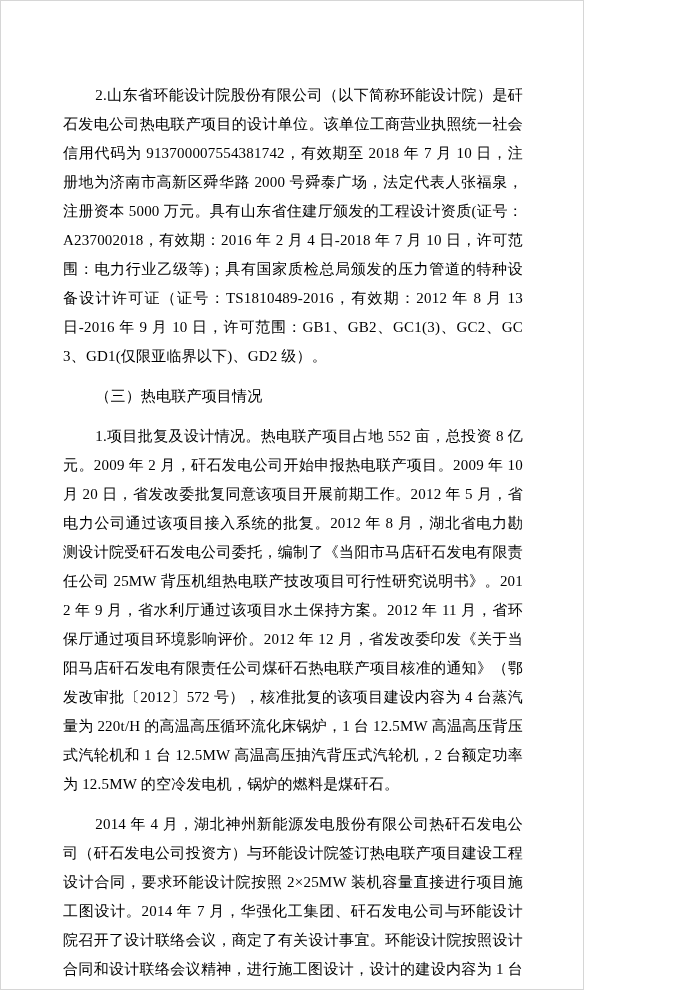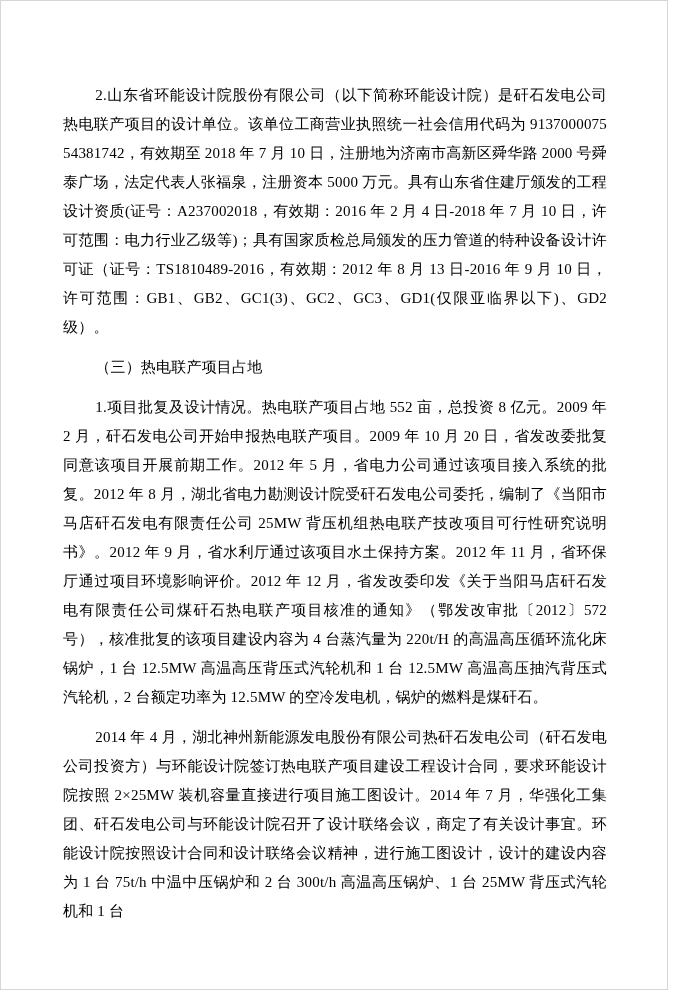--- a/index.html
+++ b/index.html
@@ -7,21 +7,21 @@
     margin: 0;
     padding: 0;
     background: #ffffff;
   }
   body {
     width: 700px;
     font-family: "Liberation Serif", "DejaVu Serif", serif;
   }
   .page {
     position: relative;
-    width: 668px;
+    width: 584px;
     height: 990px;
     background: #ffffff;
     border: 1px solid #d6d6d6;
     padding: 80px 60px 40px 62px;
     overflow: hidden;
   }
   .para {
     margin: 0;
     font-size: 15px;
     color: #000000;
@@ -38,19 +38,19 @@
   .heading {
     text-align: left;
   }
 </style>
 </head>
 <body>
 
 <div class="page">
   <p class="para">2.山东省环能设计院股份有限公司（以下简称环能设计院）是矸石发电公司热电联产项目的设计单位。该单位工商营业执照统一社会信用代码为 913700007554381742，有效期至 2018 年 7 月 10 日，注册地为济南市高新区舜华路 2000 号舜泰广场，法定代表人张福泉，注册资本 5000 万元。具有山东省住建厅颁发的工程设计资质(证号：A237002018，有效期：2016 年 2 月 4 日-2018 年 7 月 10 日，许可范围：电力行业乙级等)；具有国家质检总局颁发的压力管道的特种设备设计许可证（证号：TS1810489-2016，有效期：2012 年 8 月 13 日-2016 年 9 月 10 日，许可范围：GB1、GB2、GC1(3)、GC2、GC3、GD1(仅限亚临界以下)、GD2 级）。</p>
 
-  <p class="para heading">（三）热电联产项目占地</p>
+  <p class="para heading">（三）热电联产项目情况</p>
 
   <p class="para">1.项目批复及设计情况。热电联产项目占地 552 亩，总投资 8 亿元。2009 年 2 月，矸石发电公司开始申报热电联产项目。2009 年 10 月 20 日，省发改委批复同意该项目开展前期工作。2012 年 5 月，省电力公司通过该项目接入系统的批复。2012 年 8 月，湖北省电力勘测设计院受矸石发电公司委托，编制了《当阳市马店矸石发电有限责任公司 25MW 背压机组热电联产技改项目可行性研究说明书》。2012 年 9 月，省水利厅通过该项目水土保持方案。2012 年 11 月，省环保厅通过项目环境影响评价。2012 年 12 月，省发改委印发《关于当阳马店矸石发电有限责任公司煤矸石热电联产项目核准的通知》（鄂发改审批〔2012〕572 号），核准批复的该项目建设内容为 4 台蒸汽量为 220t/H 的高温高压循环流化床锅炉，1 台 12.5MW 高温高压背压式汽轮机和 1 台 12.5MW 高温高压抽汽背压式汽轮机，2 台额定功率为 12.5MW 的空冷发电机，锅炉的燃料是煤矸石。</p>
 
 
   <p class="para">2014 年 4 月，湖北神州新能源发电股份有限公司热矸石发电公司（矸石发电公司投资方）与环能设计院签订热电联产项目建设工程设计合同，要求环能设计院按照 2×25MW 装机容量直接进行项目施工图设计。2014 年 7 月，华强化工集团、矸石发电公司与环能设计院召开了设计联络会议，商定了有关设计事宜。环能设计院按照设计合同和设计联络会议精神，进行施工图设计，设计的建设内容为 1 台 75t/h 中温中压锅炉和 2 台 300t/h 高温高压锅炉、1 台 25MW 背压式汽轮机和 1 台</p>
 </div>
 
 </body></html>

